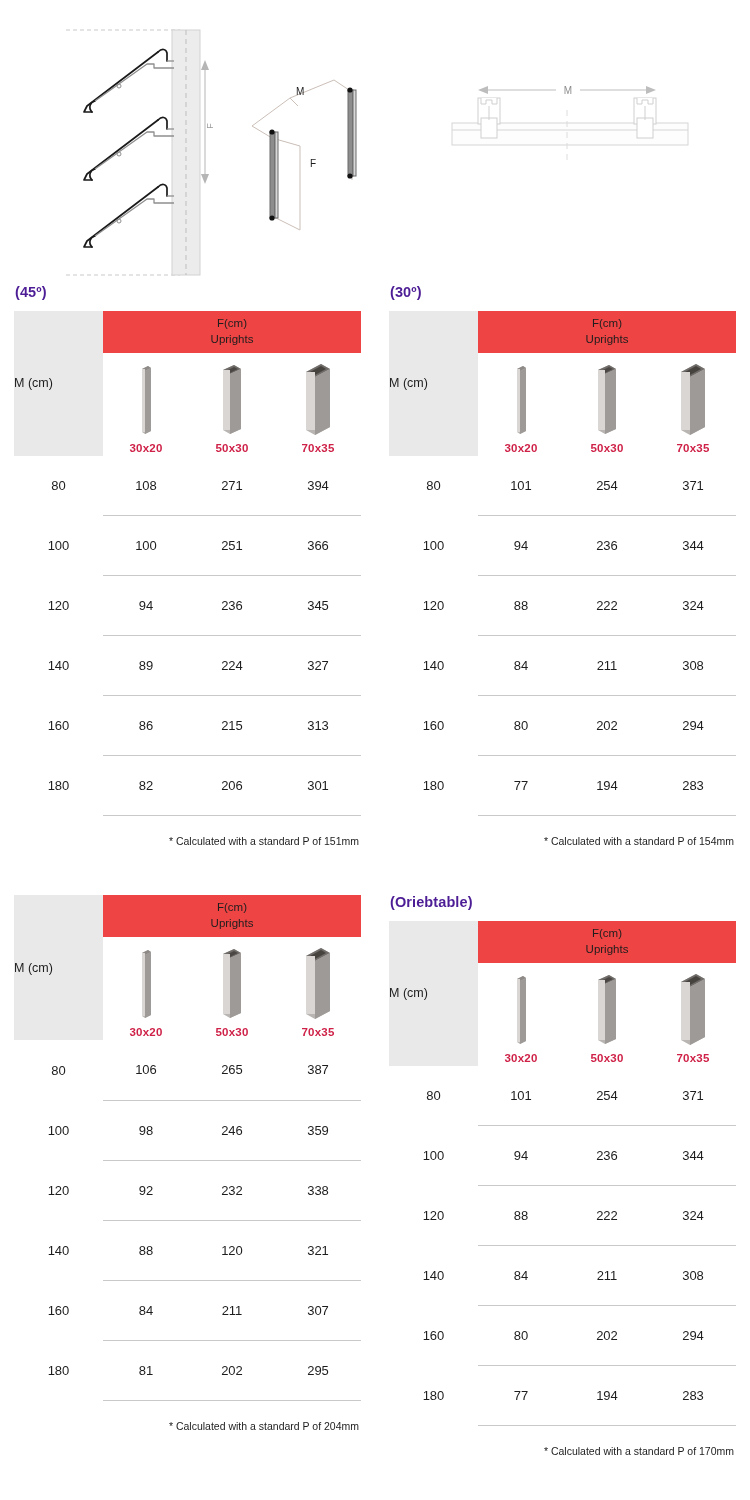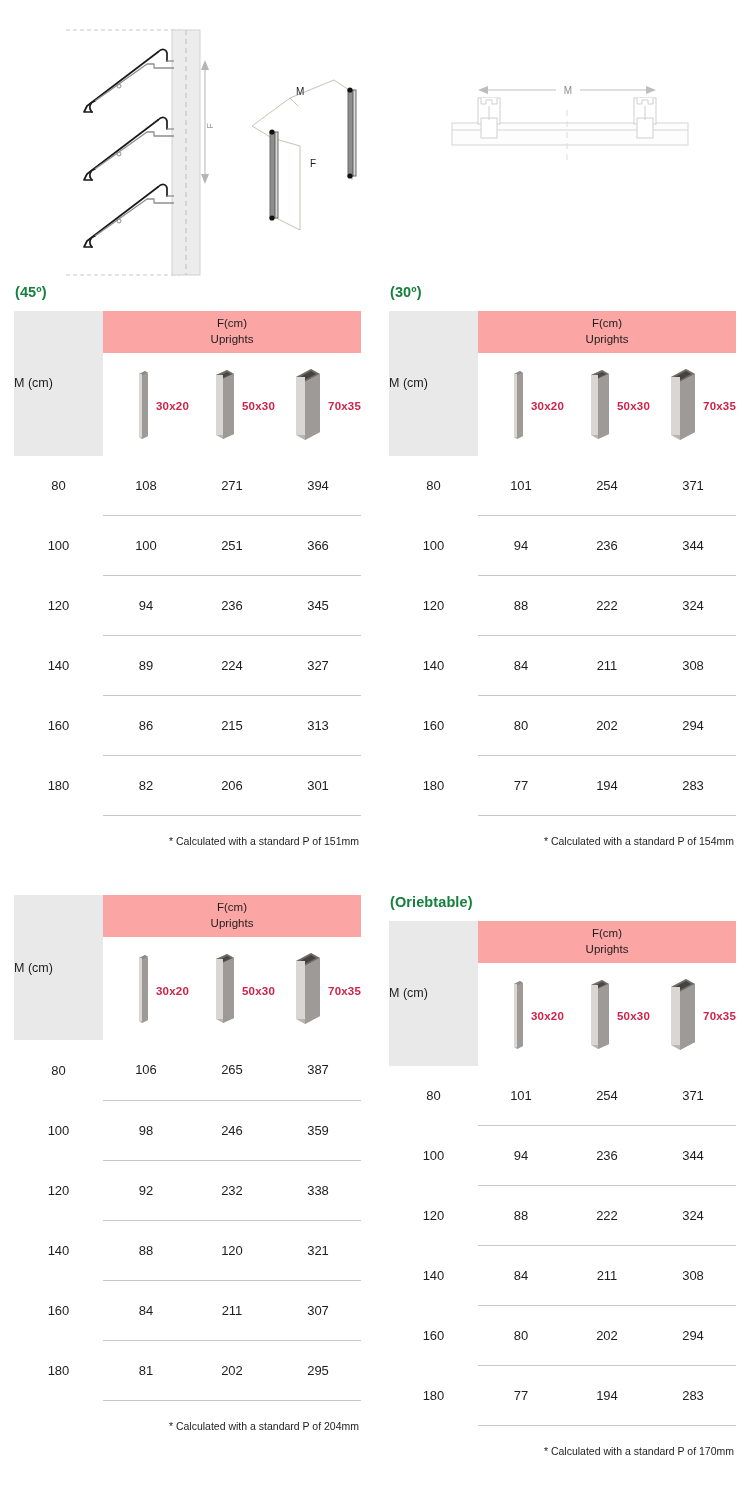--- a/index.html
+++ b/index.html
@@ -22,21 +22,21 @@
   .tables {
     position: absolute; top: 285px; left: 0;
     width: 750px;
     display: grid;
     grid-template-columns: 375px 375px;
     grid-template-rows: 610px 610px;
   }
   .tcell { position: relative; padding: 0 14px; }
 
   .ttitle {
-    color: #15803d;
+    color: #4c1d95;
     font-size: 14.5px;
     font-weight: bold;
     letter-spacing: .1px;
     margin: 0 0 11px 1px;
     line-height: 1;
   }
 
   .tbl { width: 347px; border-collapse: collapse; table-layout: fixed; }
   .tbl col.c0 { width: 89px; }
   .tbl col.cx { width: 86px; }
@@ -44,38 +44,38 @@
   
   .hdr-top td { padding: 0; }
   .mcell {
     background: #e9e9e9;
     text-align: left;
     font-size: 12.5px;
     color: #1d1d1d;
     vertical-align: middle;
   }
   .fband {
-    background: #fca5a5;
+    background: #ef4444;
     text-align: center;
     font-size: 11.5px;
     color: #1d1d1d;
     line-height: 1.35;
     padding: 9px 0 8px;
     height: 42px;
   }
   .fband .l2 { display: block; }
 
   .profcell {
     background: #ffffff;
     text-align: center;
     vertical-align: bottom;
     height: 103px;
     padding: 0 0 2px;
   }
-  .profwrap { display: flex; align-items: center; justify-content: flex-end; height: 100px; }
+  .profwrap { display: flex; flex-direction: column; align-items: center; justify-content: flex-end; height: 100px; }
   .plabel {
     color: #cf2248;
     font-size: 11.5px;
     font-weight: bold;
     margin-top: 5px;
     letter-spacing: .2px;
   }
 
   
   .tbl tbody td {

